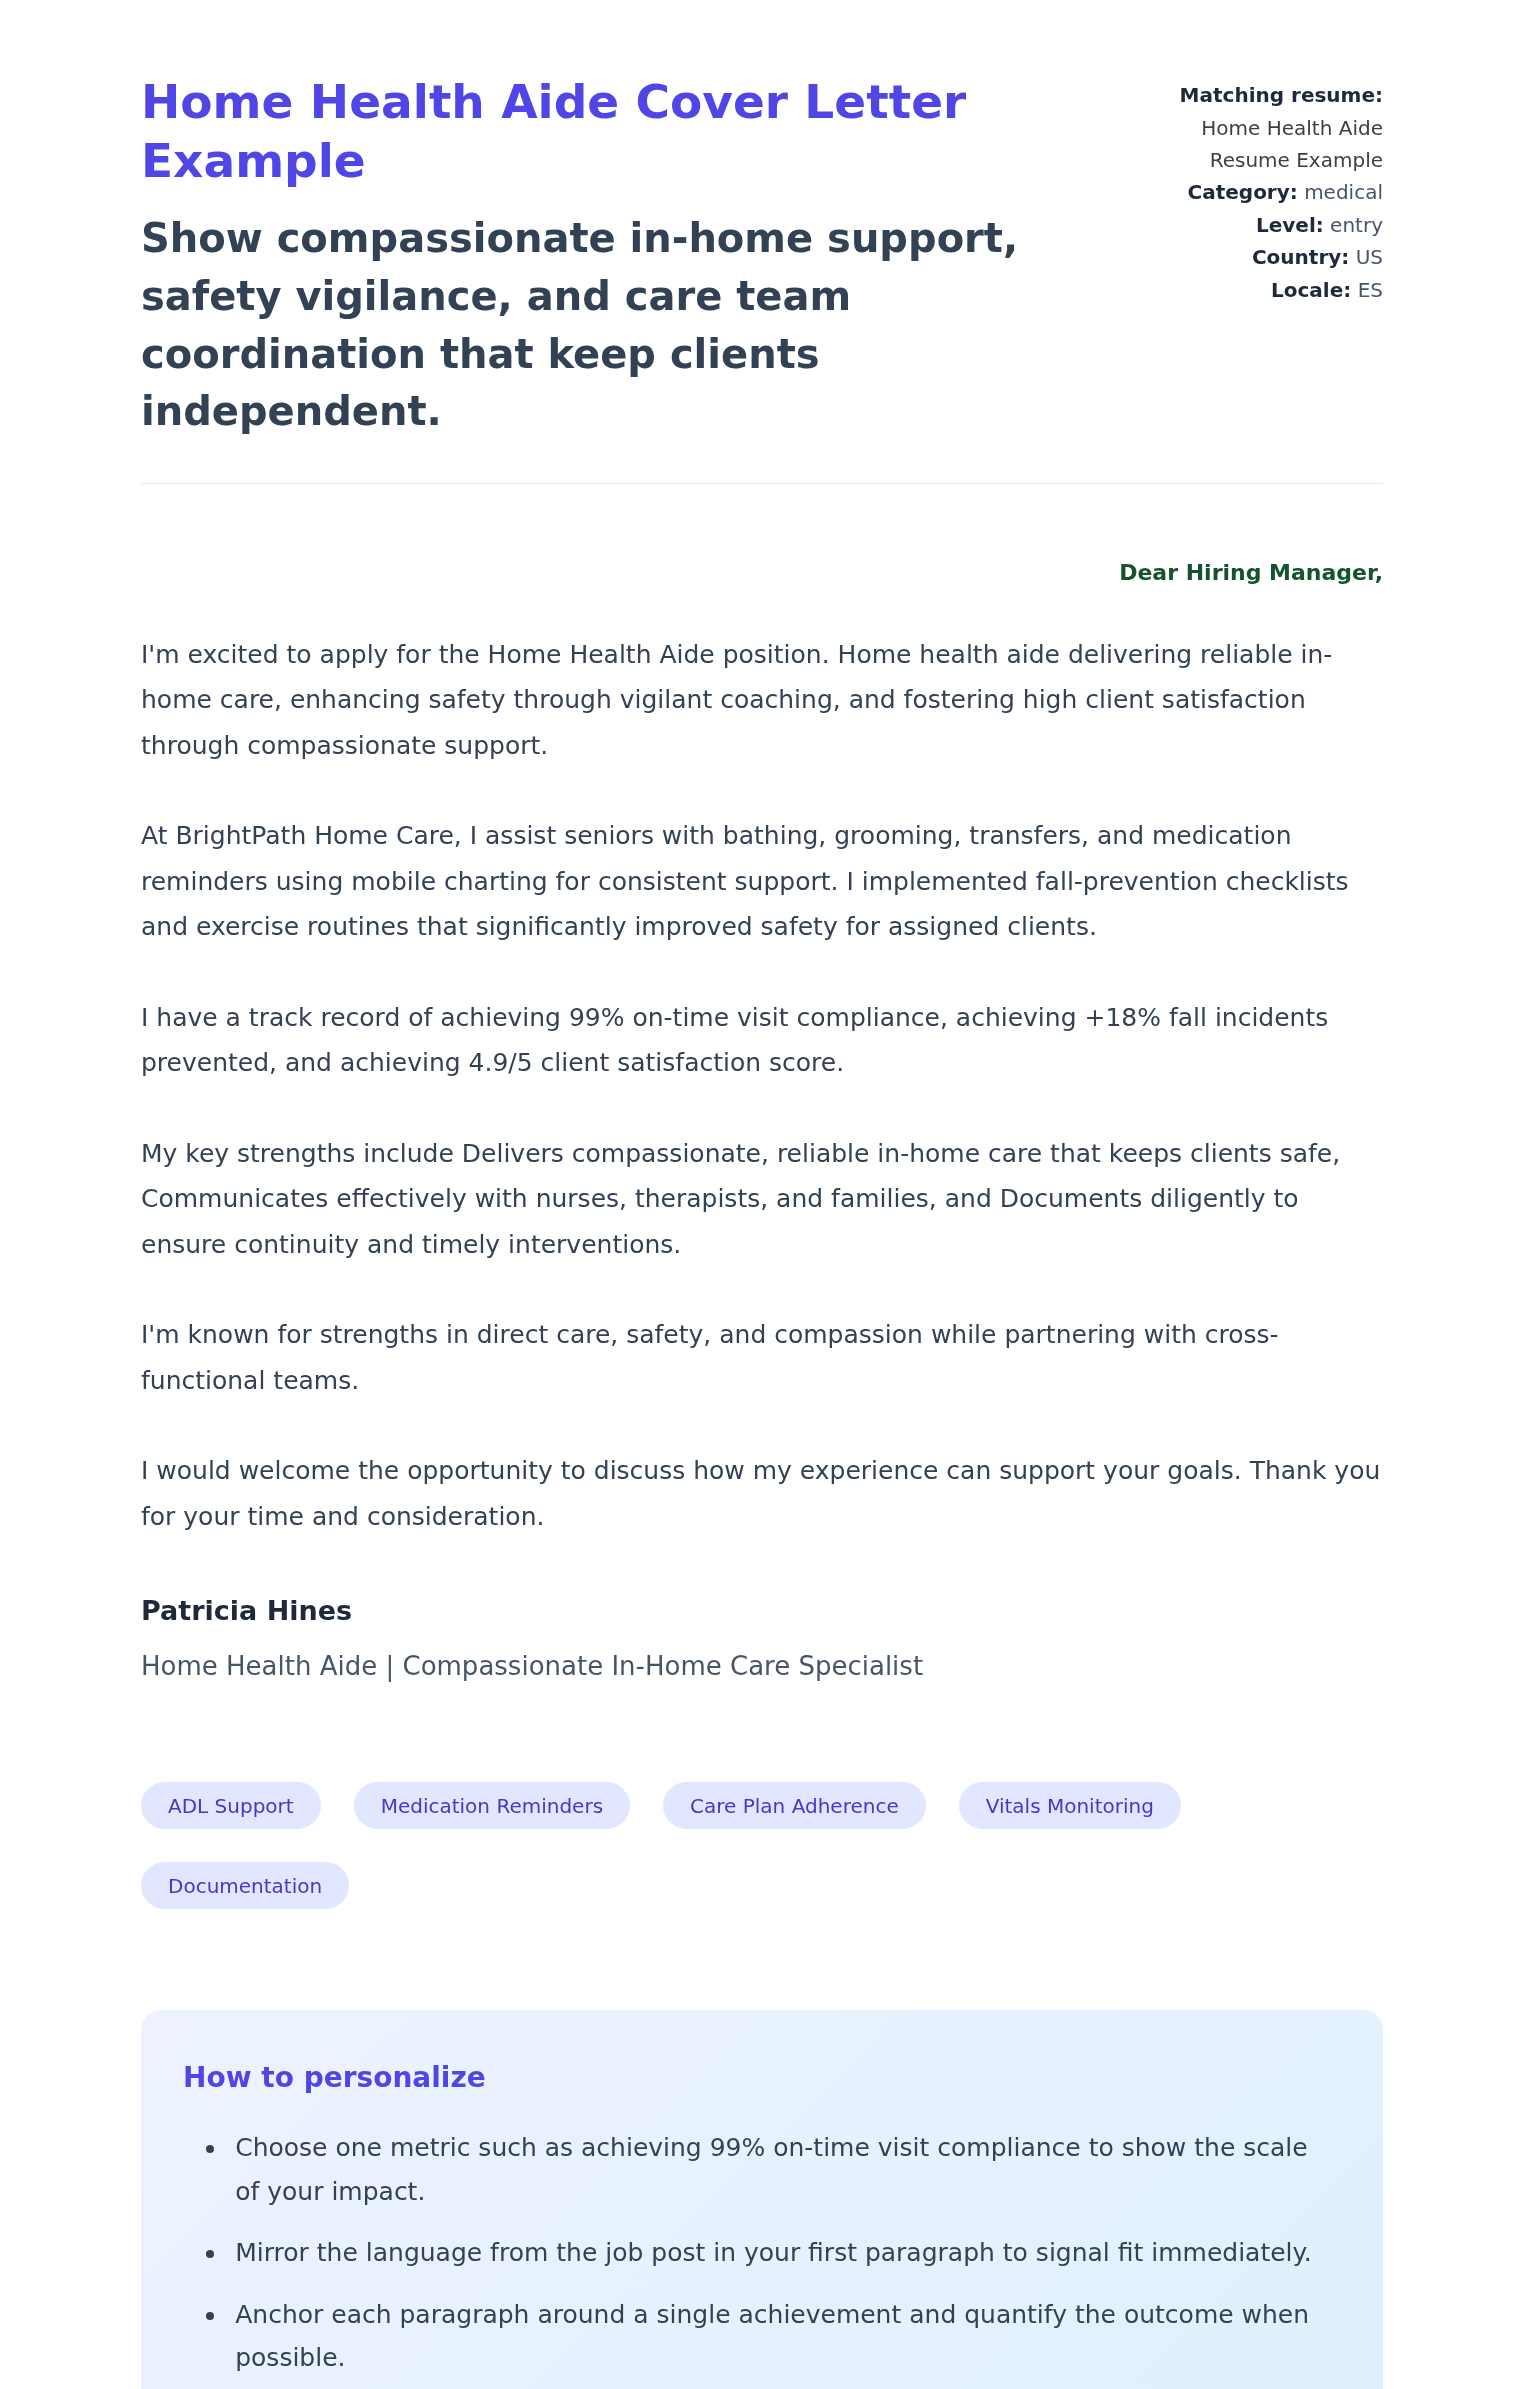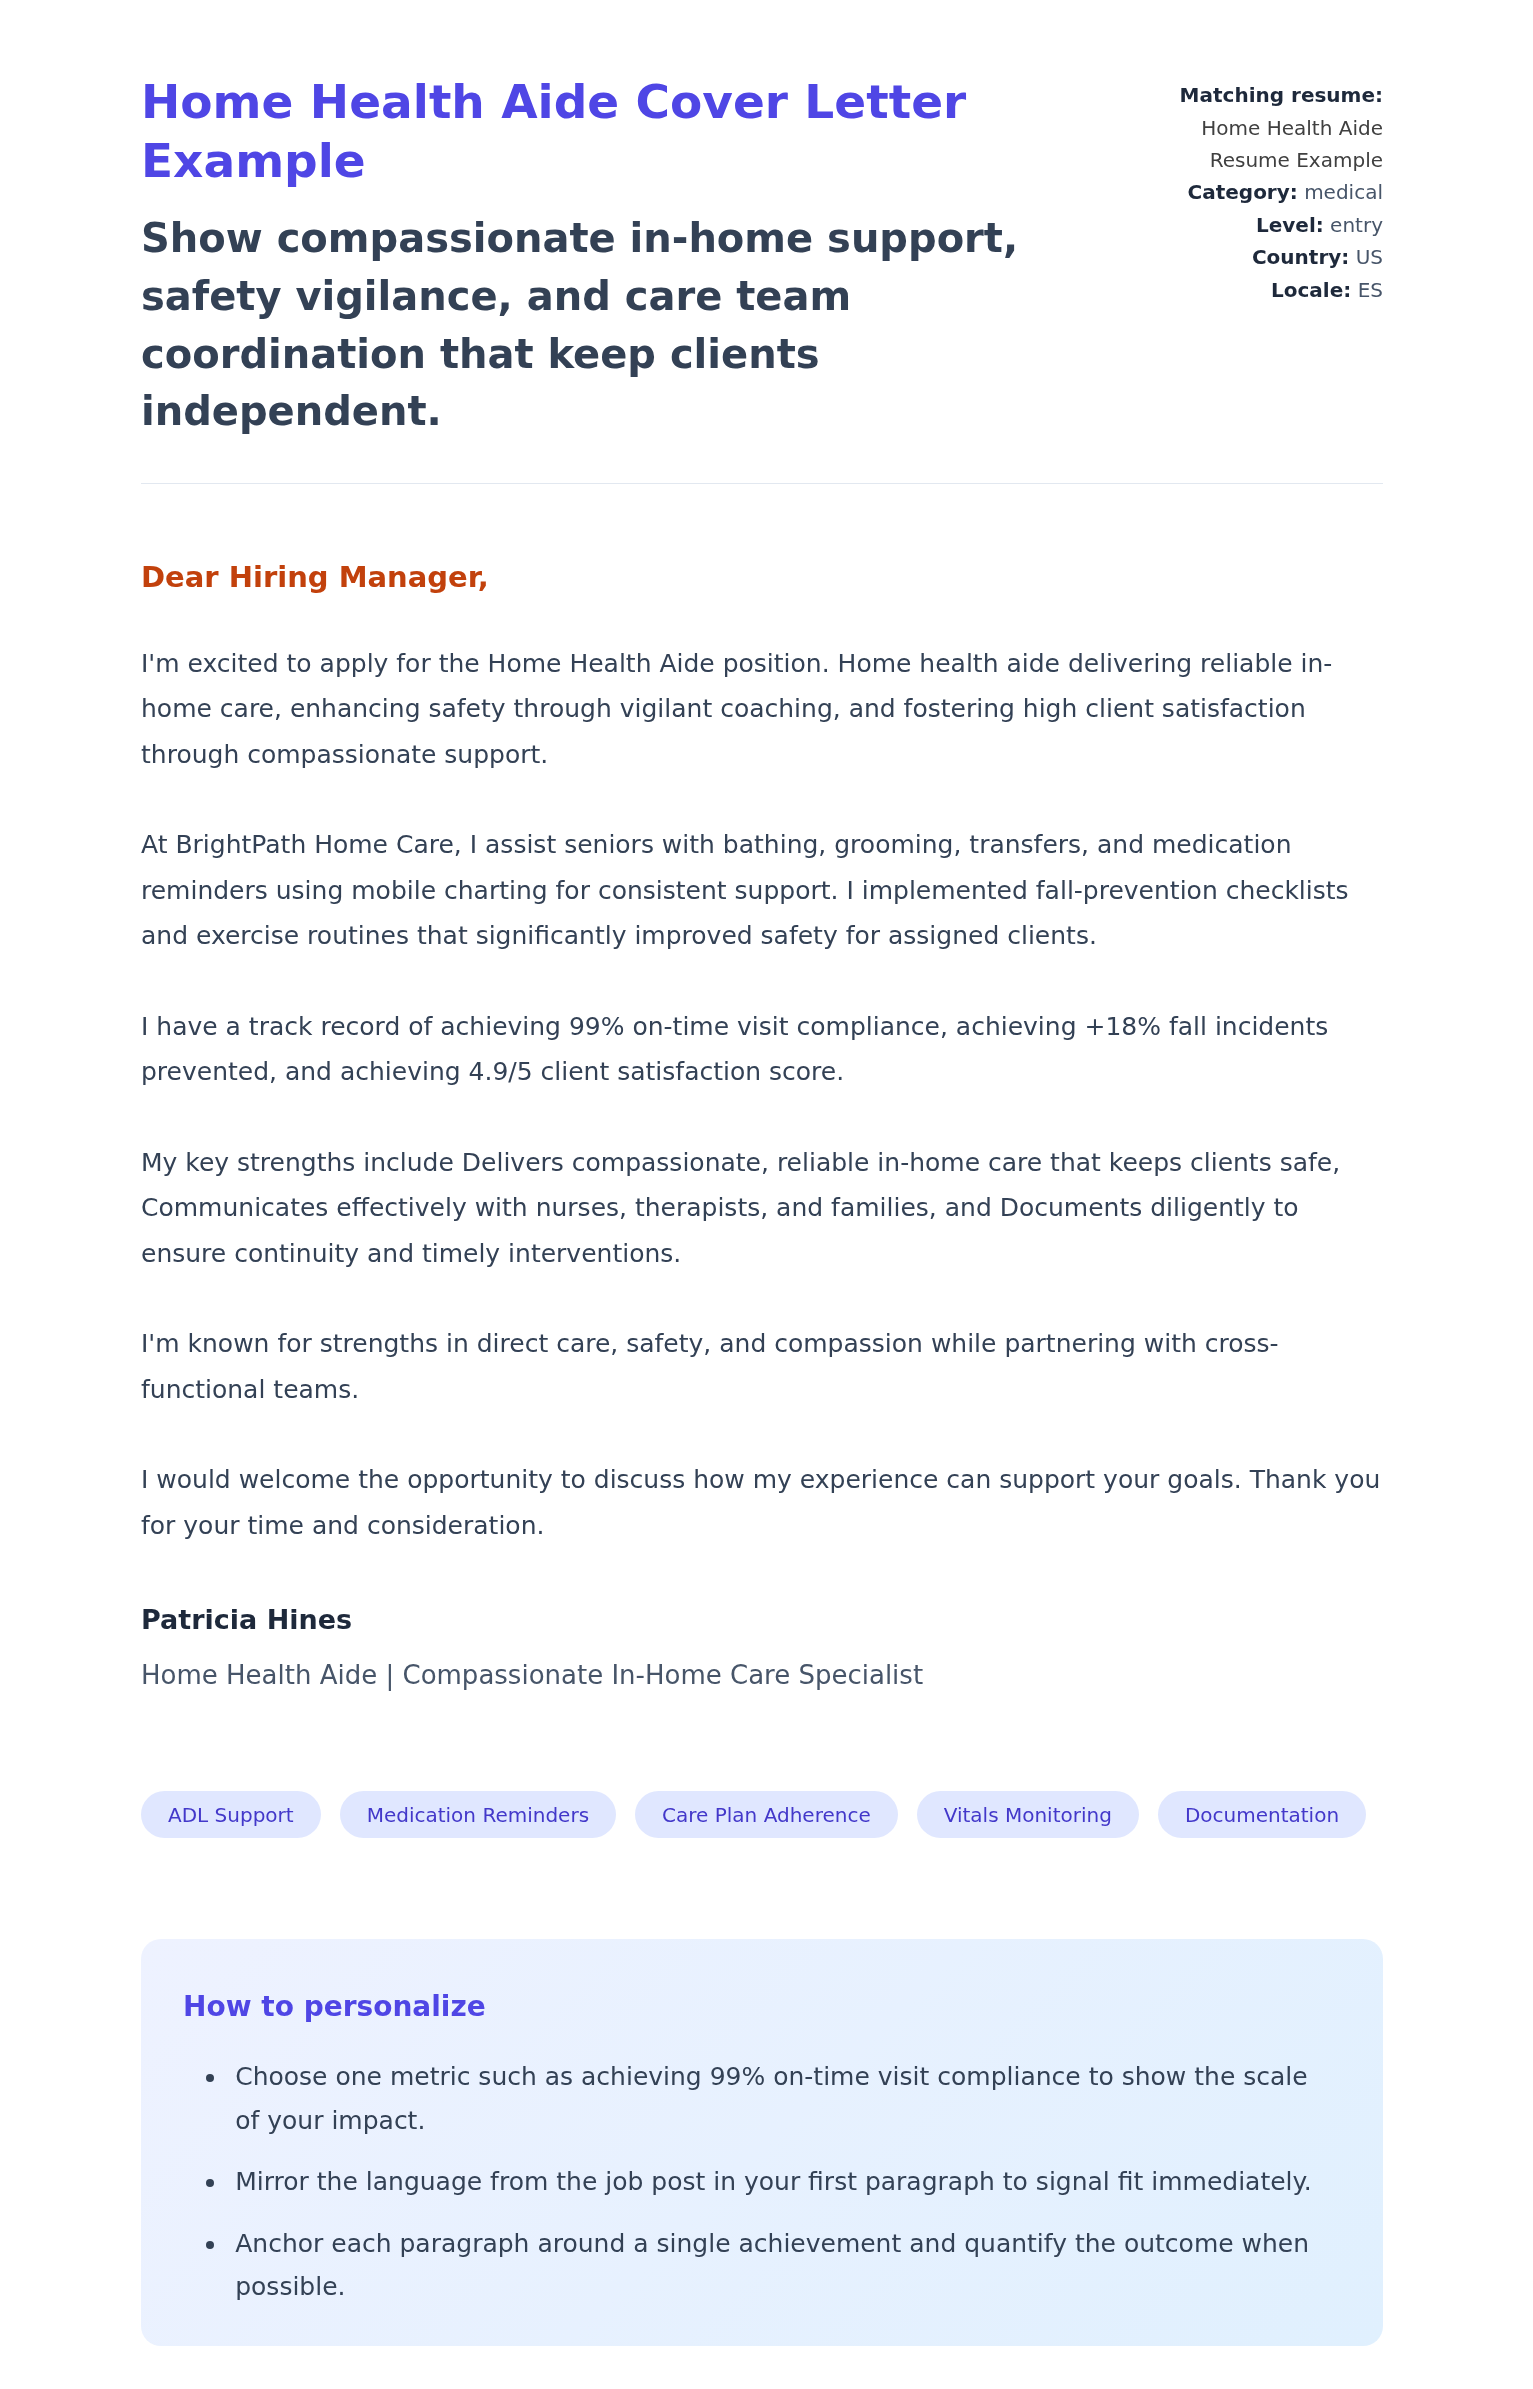--- a/index.html
+++ b/index.html
@@ -49,23 +49,24 @@
   .divider {
     border: none;
     border-top: 1.8px solid #e2e8f0;
     margin: 42px 0 0 0;
   }
 
   
   .letter { margin-top: 76px; }
   .greeting {
     margin: 0 0 47px 0;
-    font-size: 29px;
+    font-size: 22px;
     font-weight: 700;
-    color: #c2410c;
+    color: #14532d;
+    text-align: right;
   }
   .para {
     margin: 0 0 45px 0;
     font-size: 25px;
     line-height: 1.82;
     color: #334155;
     max-width: 1263px;
   }
 
   .signature { margin-top: 56px; }
@@ -75,21 +76,21 @@
     font-weight: 700;
     color: #1e293b;
   }
   .sig-title {
     margin: 0;
     font-size: 26px;
     color: #475569;
   }
 
   
-  .tags { margin-top: 101px; display: flex; flex-wrap: wrap; gap: 19px; }
+  .tags { margin-top: 101px; display: flex; flex-wrap: wrap; gap: 33px; }
   .tag {
     display: inline-block;
     background: #e0e7ff;
     color: #4338ca;
     font-size: 20px;
     line-height: 1;
     padding: 13.5px 27px;
     border-radius: 901px;
     white-space: nowrap;
   }

